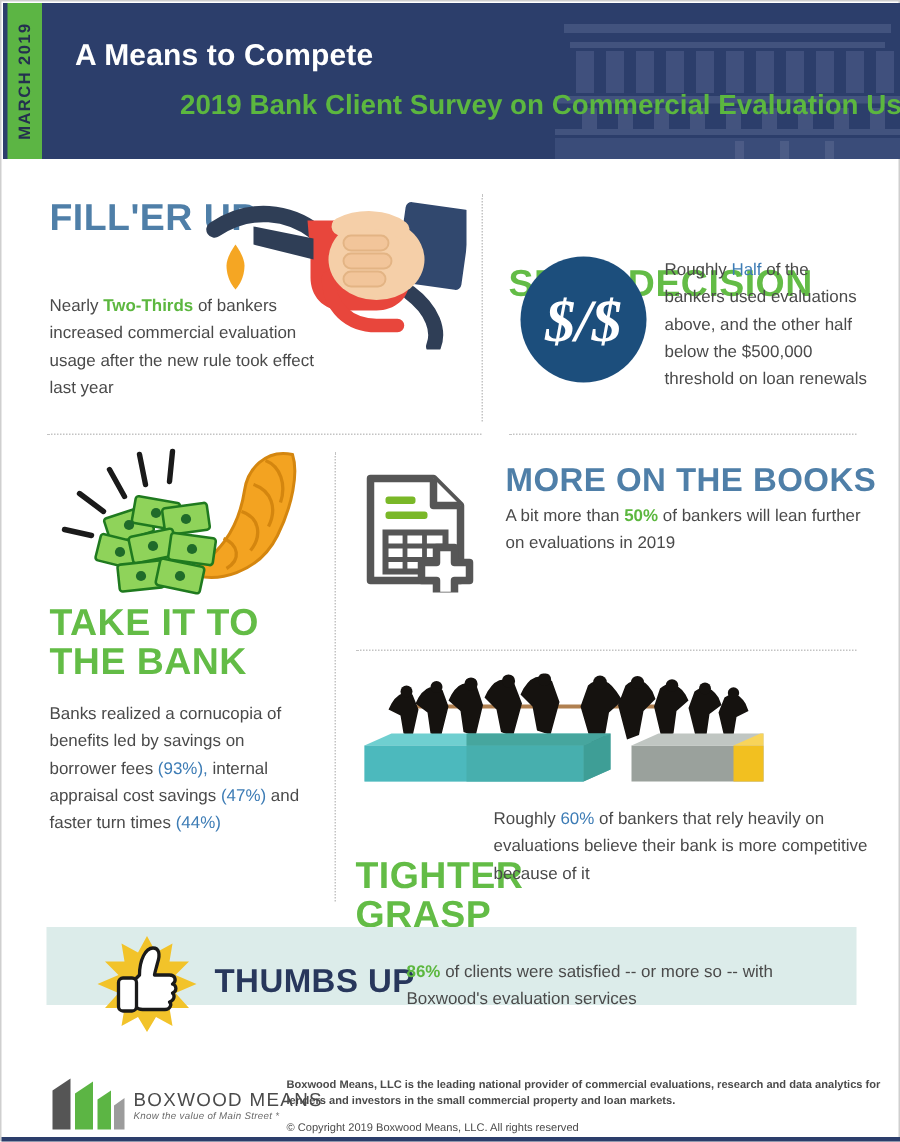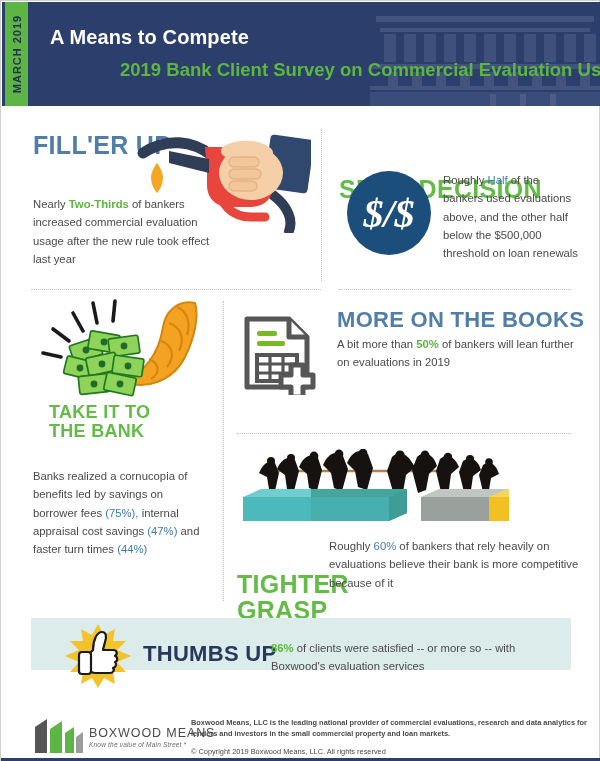--- a/index.html
+++ b/index.html
@@ -74,21 +74,21 @@
   #fill-body{position:absolute;left:0;top:62px;width:196px;}
   #pump{position:absolute;left:132px;top:128px;}
 
   #sec-split{position:absolute;left:338px;top:128px;width:246px;}
   #split-h{position:absolute;left:0;top:0;font-size:25px;margin-top:48px;}
   #dollar-circle{position:absolute;left:6px;top:40px;}
   #split-body{position:absolute;left:104px;top:42px;width:138px;}
 
   #cornu{position:absolute;left:26px;top:296px;}
   #sec-bank{position:absolute;left:32px;top:402px;width:185px;}
-  #bank-h{position:absolute;left:16px;top:0;font-size:18px;}
+  #bank-h{position:absolute;left:0;top:0;font-size:25px;}
   #bank-body{position:absolute;left:0;top:64px;width:172px;}
 
   #sec-books{position:absolute;left:236px;top:308px;width:350px;}
   #books-icon{position:absolute;left:0;top:4px;}
   #books-h{position:absolute;left:100px;top:0;font-size:22px;}
   #books-body{position:absolute;left:100px;top:26px;width:250px;}
 
   #tug{position:absolute;left:238px;top:448px;}
   #sec-grasp{position:absolute;left:236px;top:532px;width:350px;}
   #grasp-h{position:absolute;left:0;top:0;font-size:25px;margin-top:39px;}
@@ -281,21 +281,21 @@
       </g>
     </svg>
   </div>
 
   <div id="sec-bank">
     <div id="bank-h" class="sec-h h-green">
       <div>Take It To</div>
       <div>The Bank</div>
     </div>
     <div id="bank-body" class="body-t">
-      <span>Banks realized a cornucopia of benefits led by savings on borrower fees </span><span class="b">(75%),</span><span> internal appraisal cost savings </span><span class="b">(47%)</span><span> and faster turn times </span><span class="b">(44%)</span>
+      <span>Banks realized a cornucopia of benefits led by savings on borrower fees </span><span class="b">(93%),</span><span> internal appraisal cost savings </span><span class="b">(47%)</span><span> and faster turn times </span><span class="b">(44%)</span>
     </div>
   </div>
 
   <div class="dotted-v" style="left:222px;top:300px;height:300px;"></div>
 
   <div class="dotted-h" style="left:236px;top:432px;width:334px;"></div>
 
   <div id="sec-books">
     <div id="books-icon">
       <svg width="82" height="82" viewBox="0 0 82 82">

